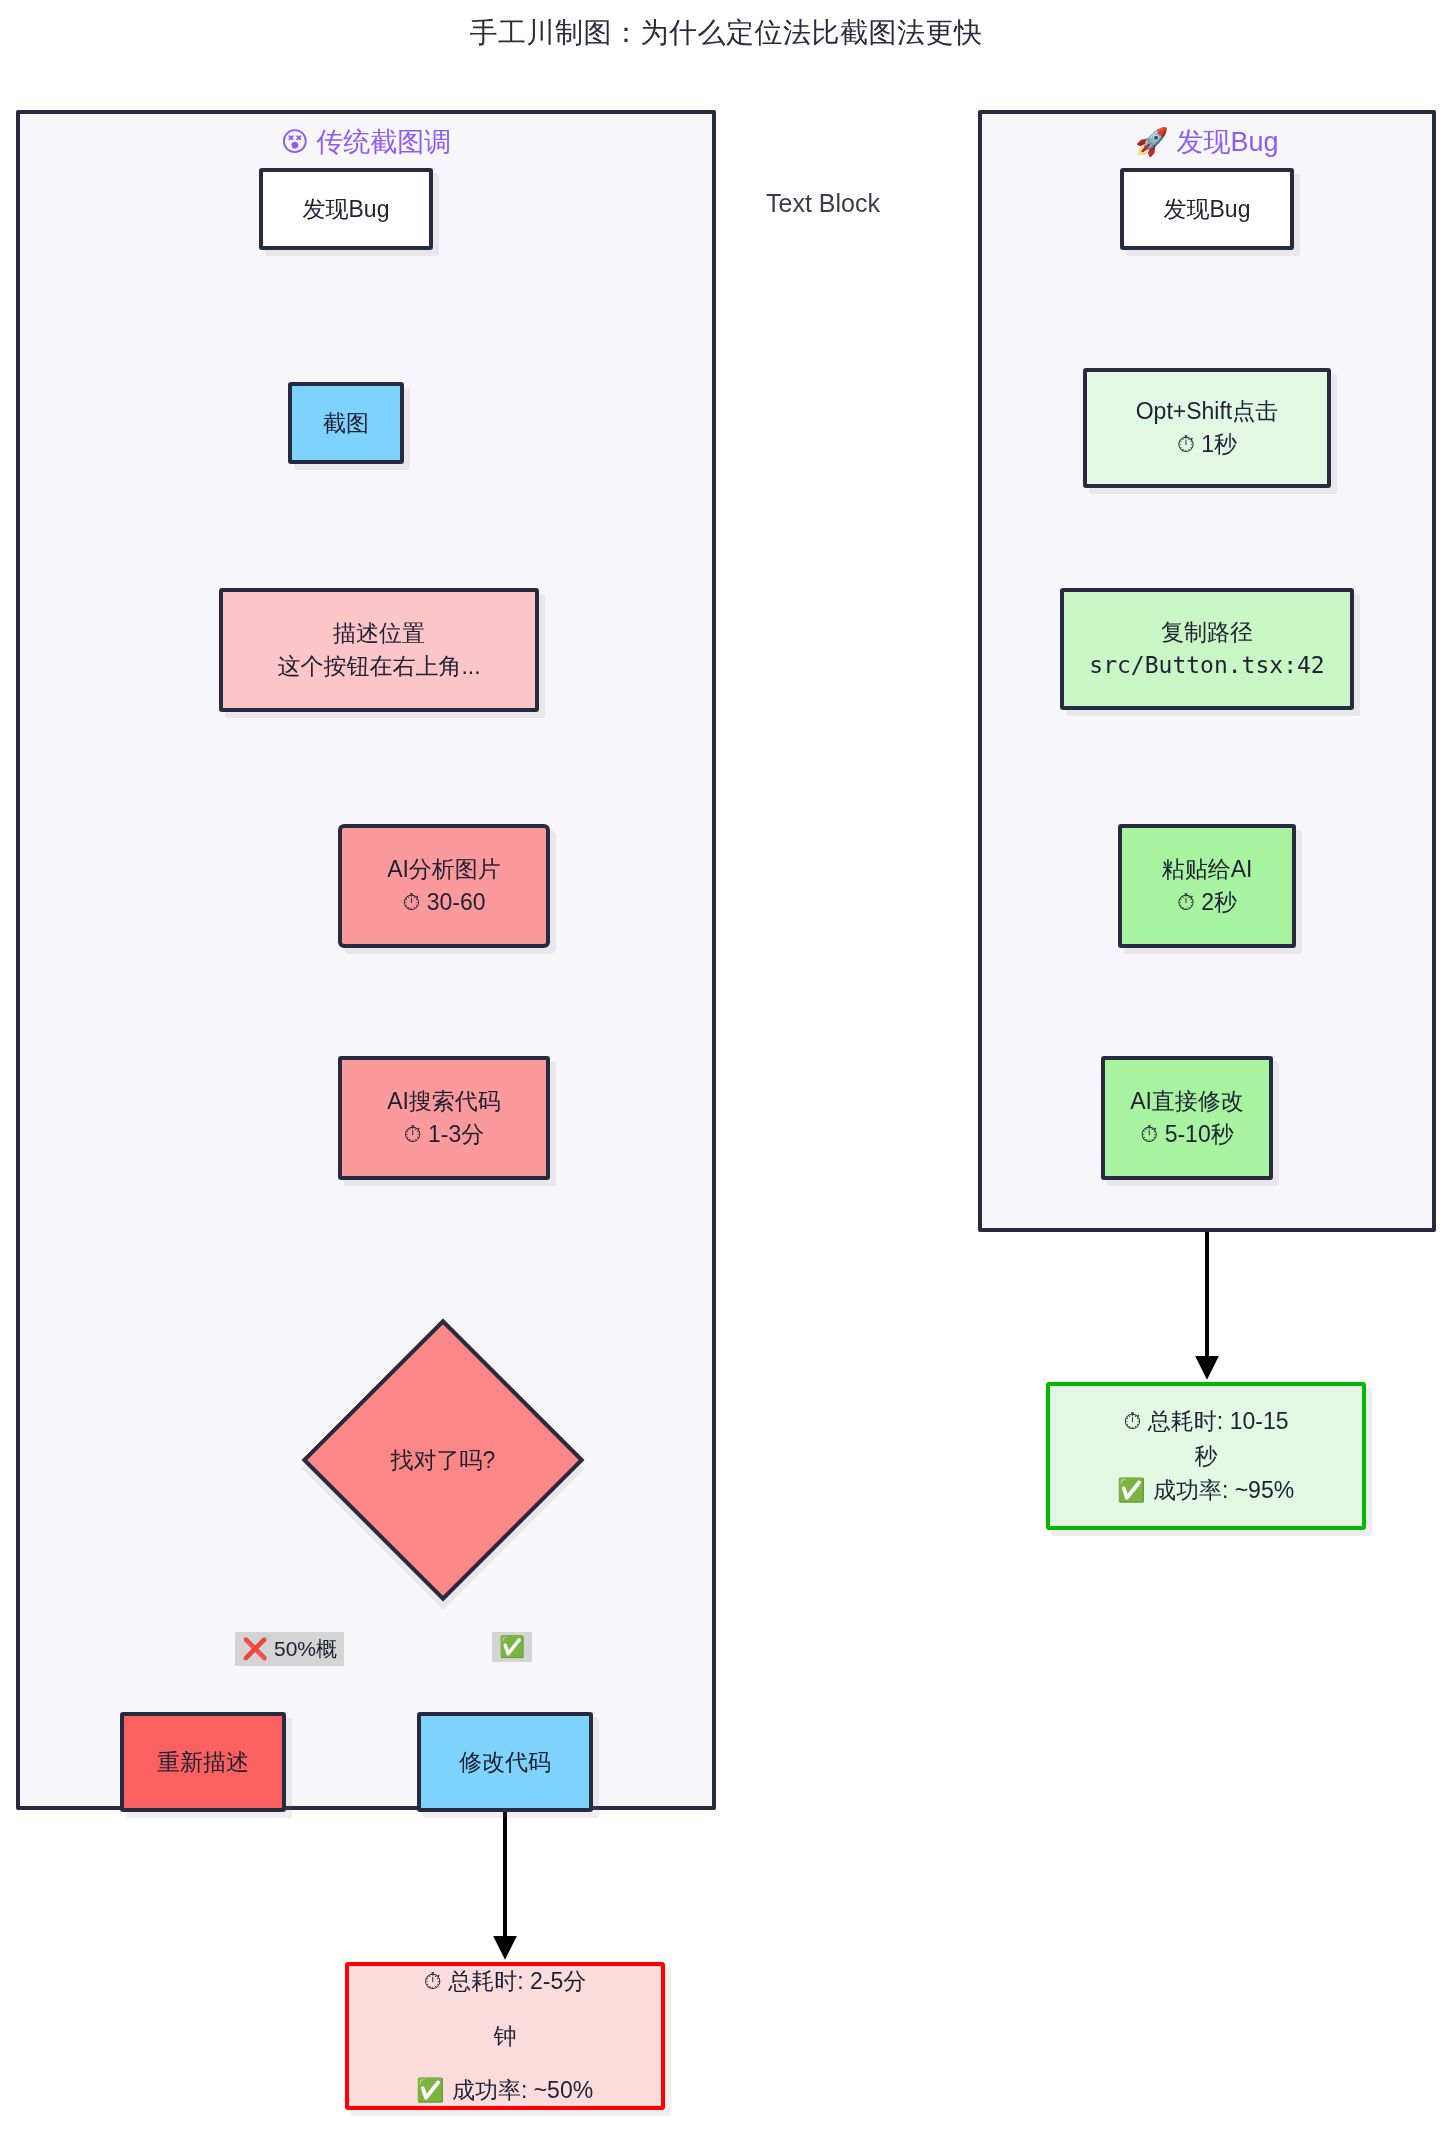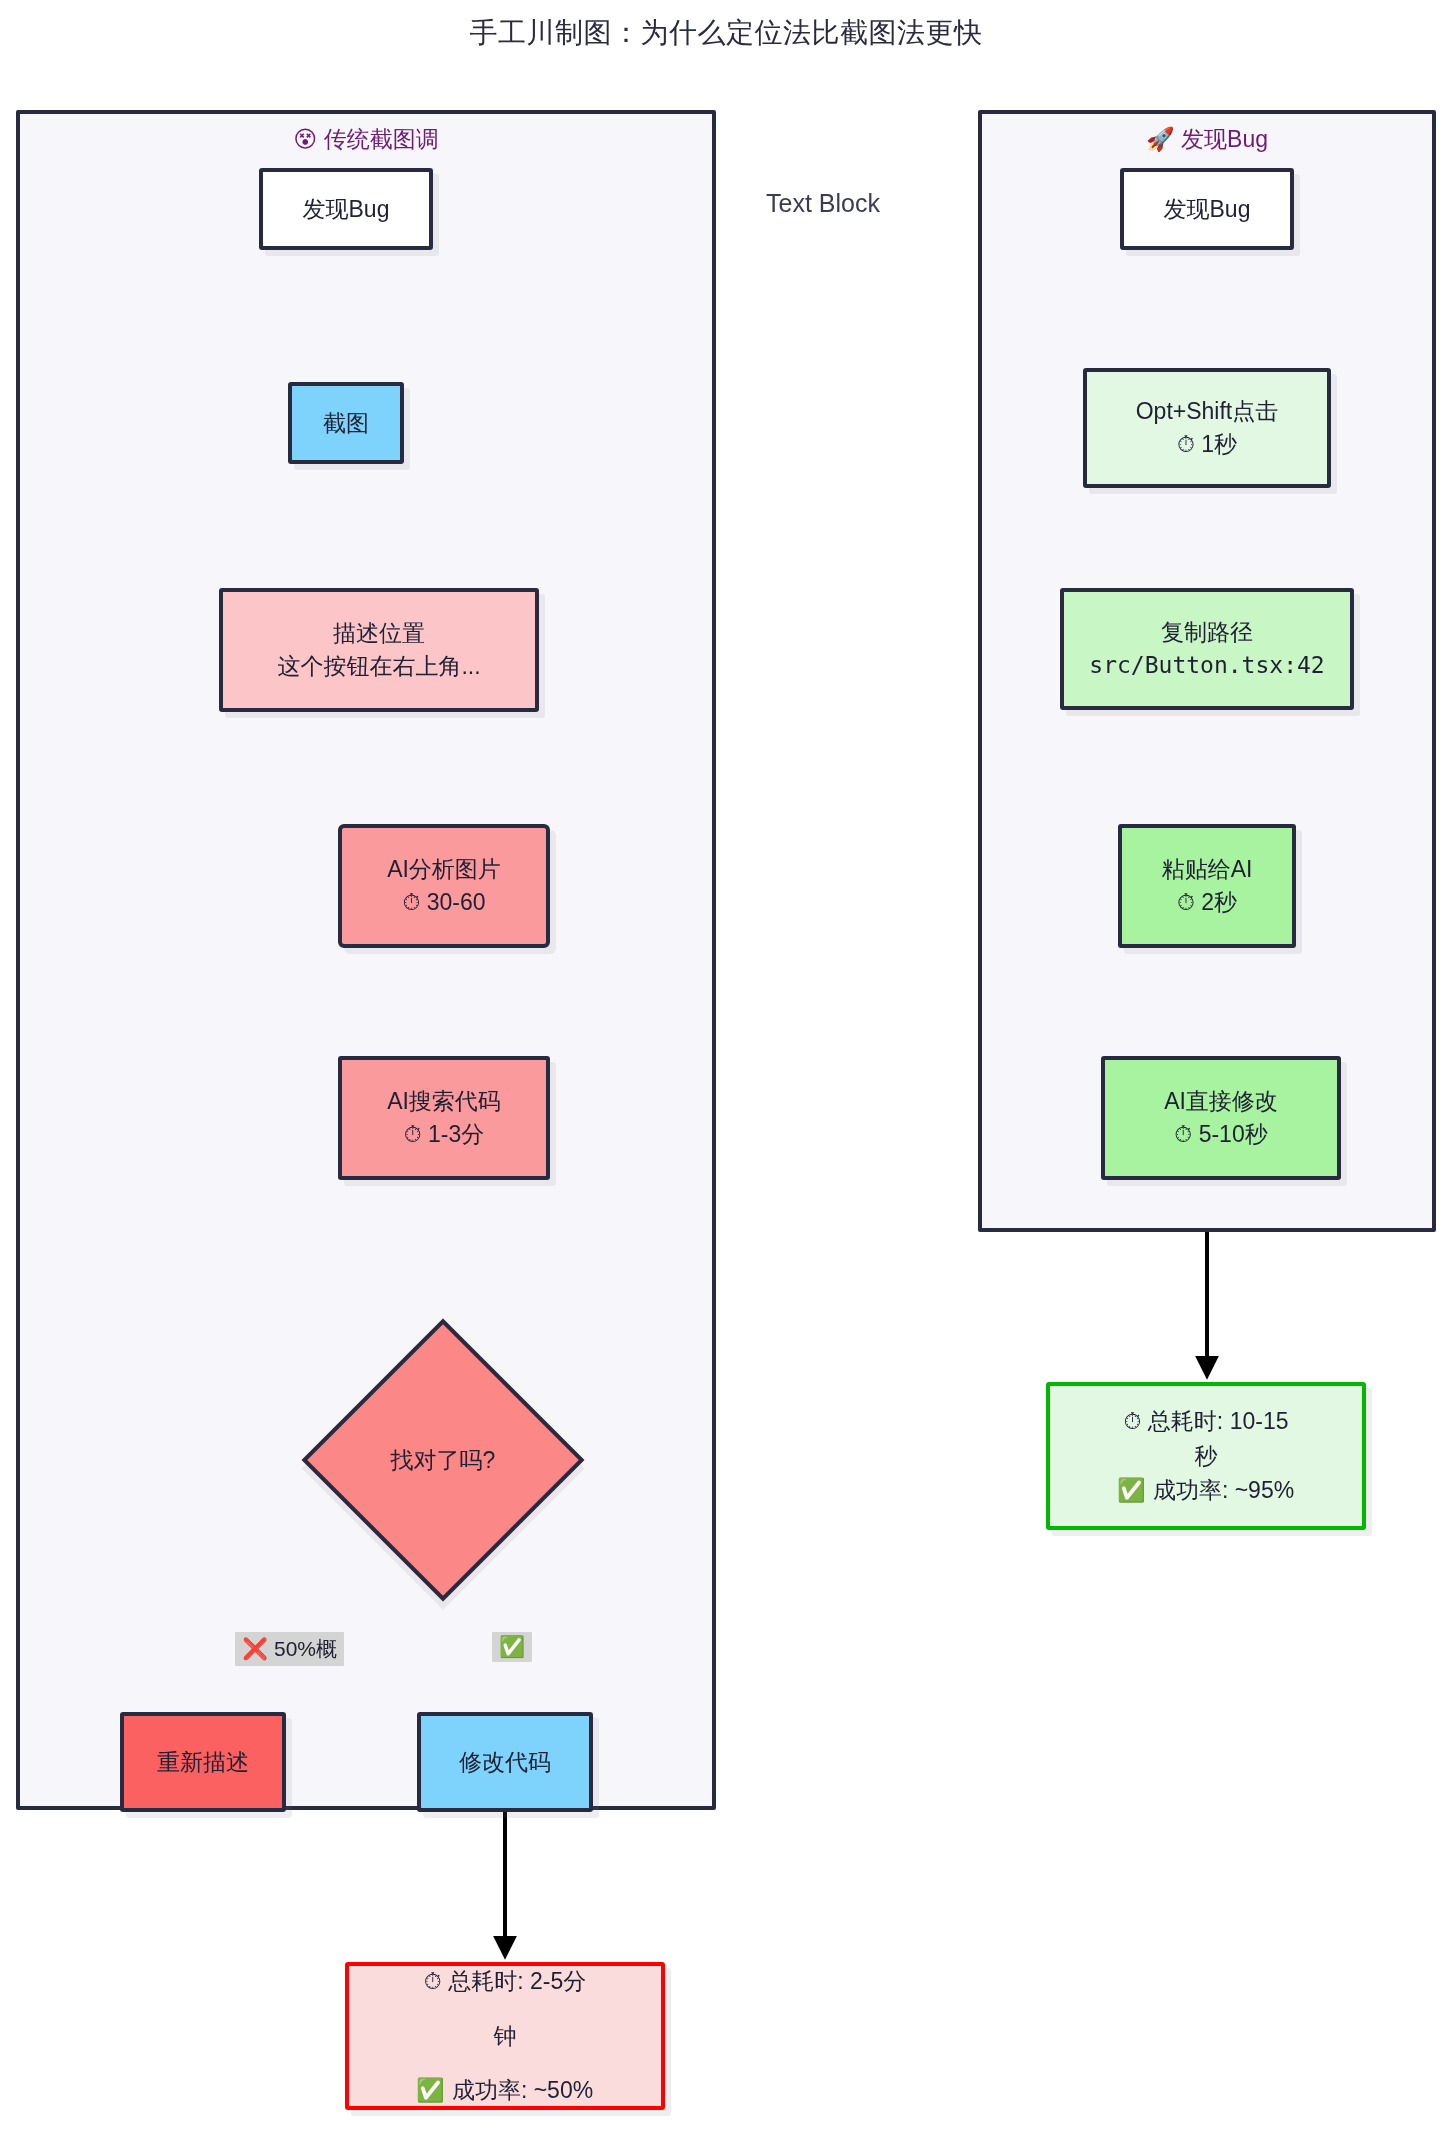--- a/index.html
+++ b/index.html
@@ -35,22 +35,22 @@
     background: #f7f7fb;
     border: 4px solid #282a40;
     border-radius: 2px;
   }
   .subgraph-label {
     position: absolute;
     top: -2px;
     left: 0;
     width: 100%;
     text-align: center;
-    font-size: 23px;
-    color: #701a75;
+    font-size: 27px;
+    color: #8b5cf6;
     padding-top: 12px;
     white-space: nowrap;
   }
   .emoji { font-family: "DejaVu Sans", sans-serif; }
 
   .node {
     position: absolute;
     border: 4px solid #282a40;
     border-radius: 3px;
     display: flex;
@@ -261,21 +261,21 @@
   </div>
 
   <div class="node n-green3" style="left:1118px; top:824px; width:178px; height:124px;">
     <span class="line">粘贴给AI</span>
     <span class="line">
       <span class="emoji">⏱</span>
       <span>2秒</span>
     </span>
   </div>
 
-  <div class="node n-green3" style="left:1101px; top:1056px; width:240px; height:124px;">
+  <div class="node n-green3" style="left:1101px; top:1056px; width:172px; height:124px;">
     <span class="line">AI直接修改</span>
     <span class="line">
       <span class="emoji">⏱</span>
       <span>5-10秒</span>
     </span>
   </div>
 
   <div class="summary summary-green" style="left:1046px; top:1382px; width:320px; height:148px;">
     <span class="line">
       <span class="emoji">⏱</span>

